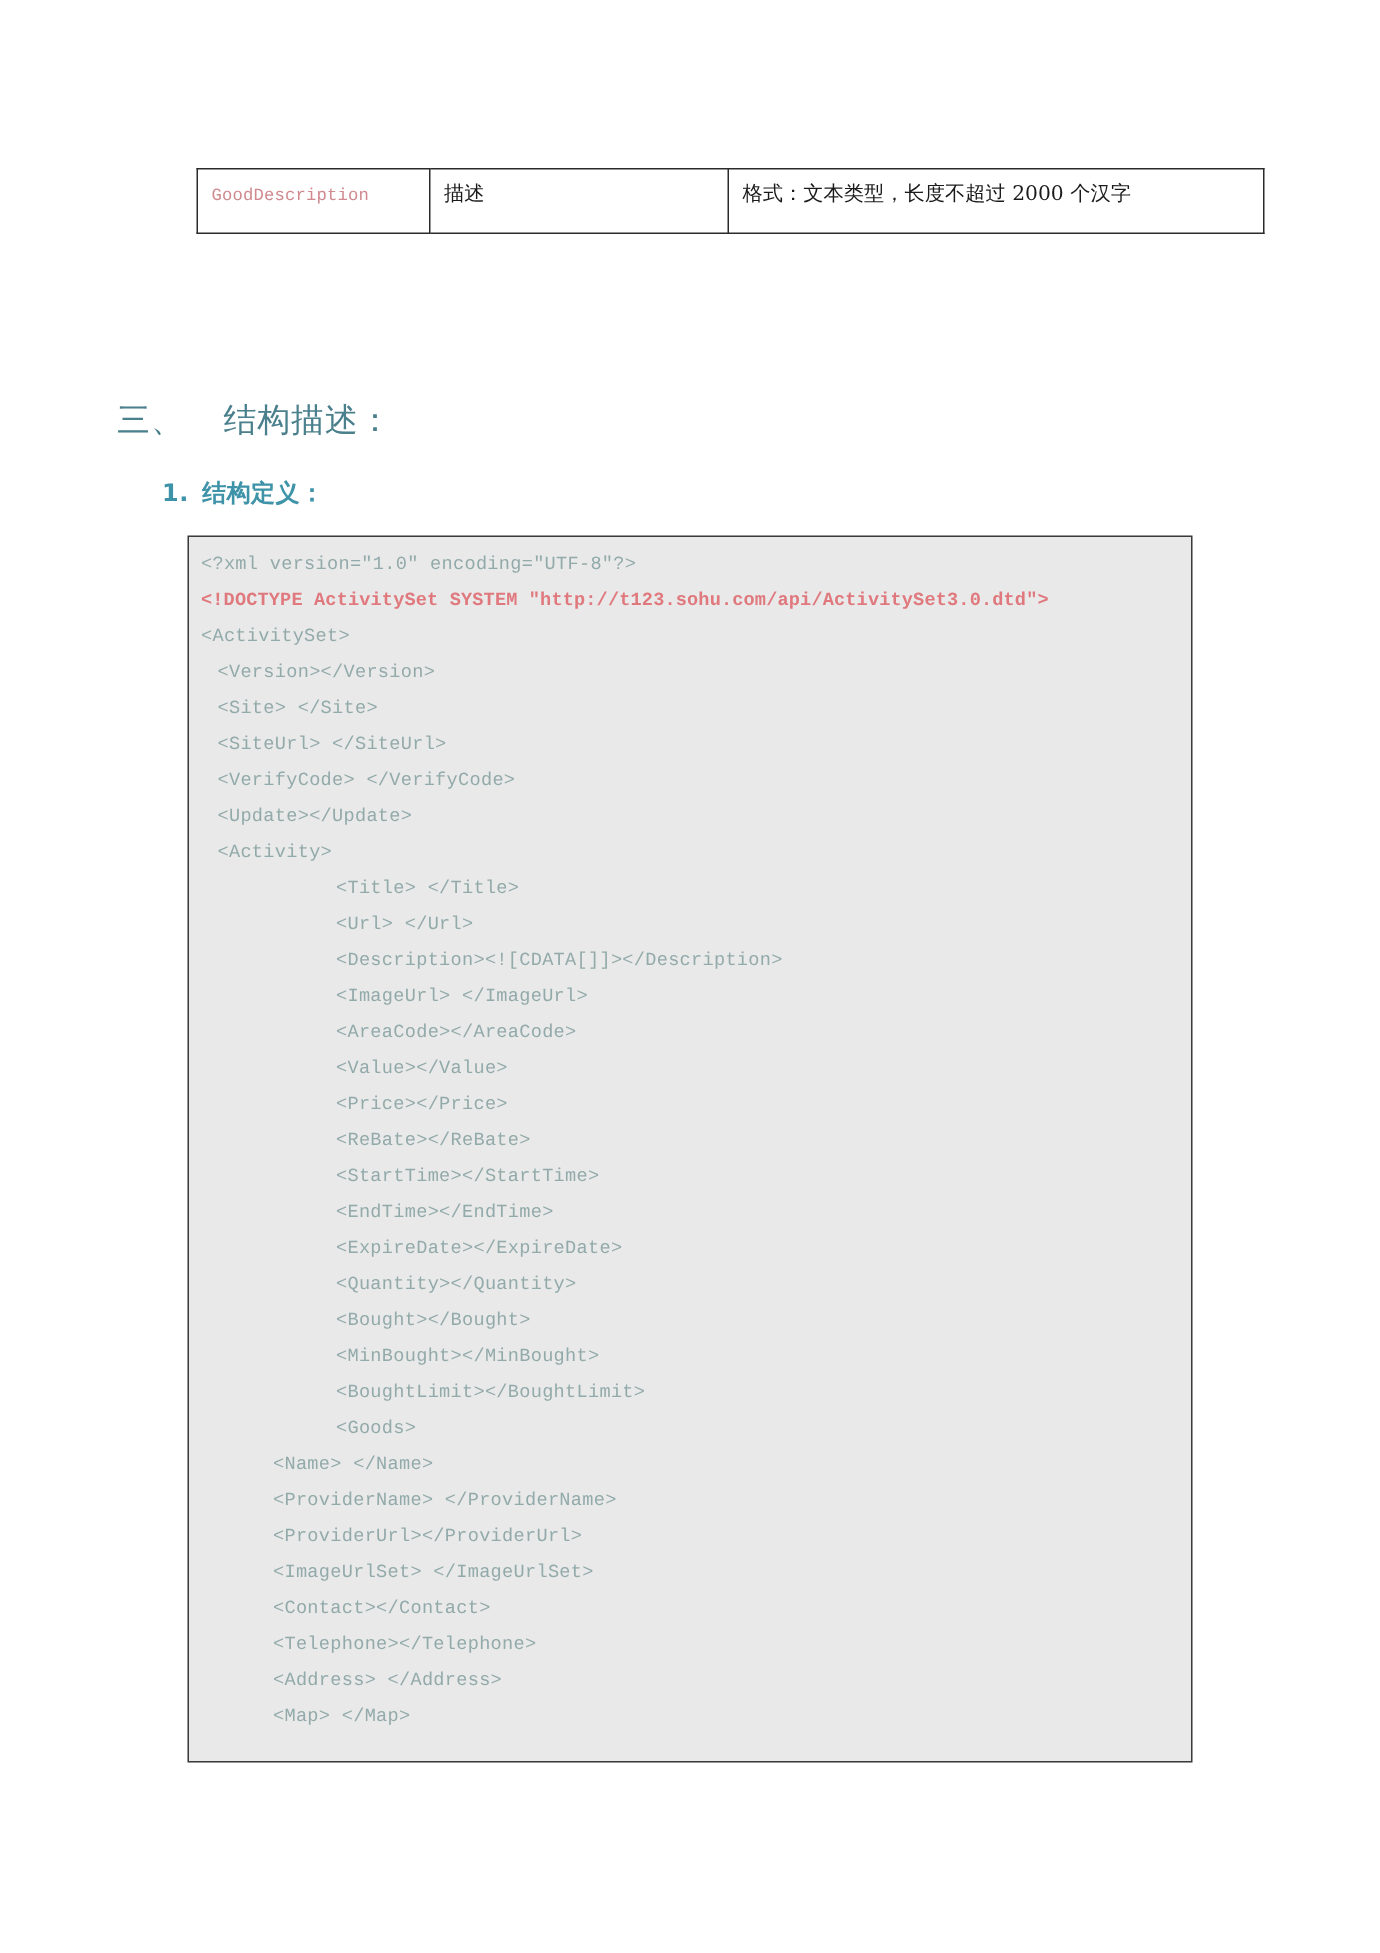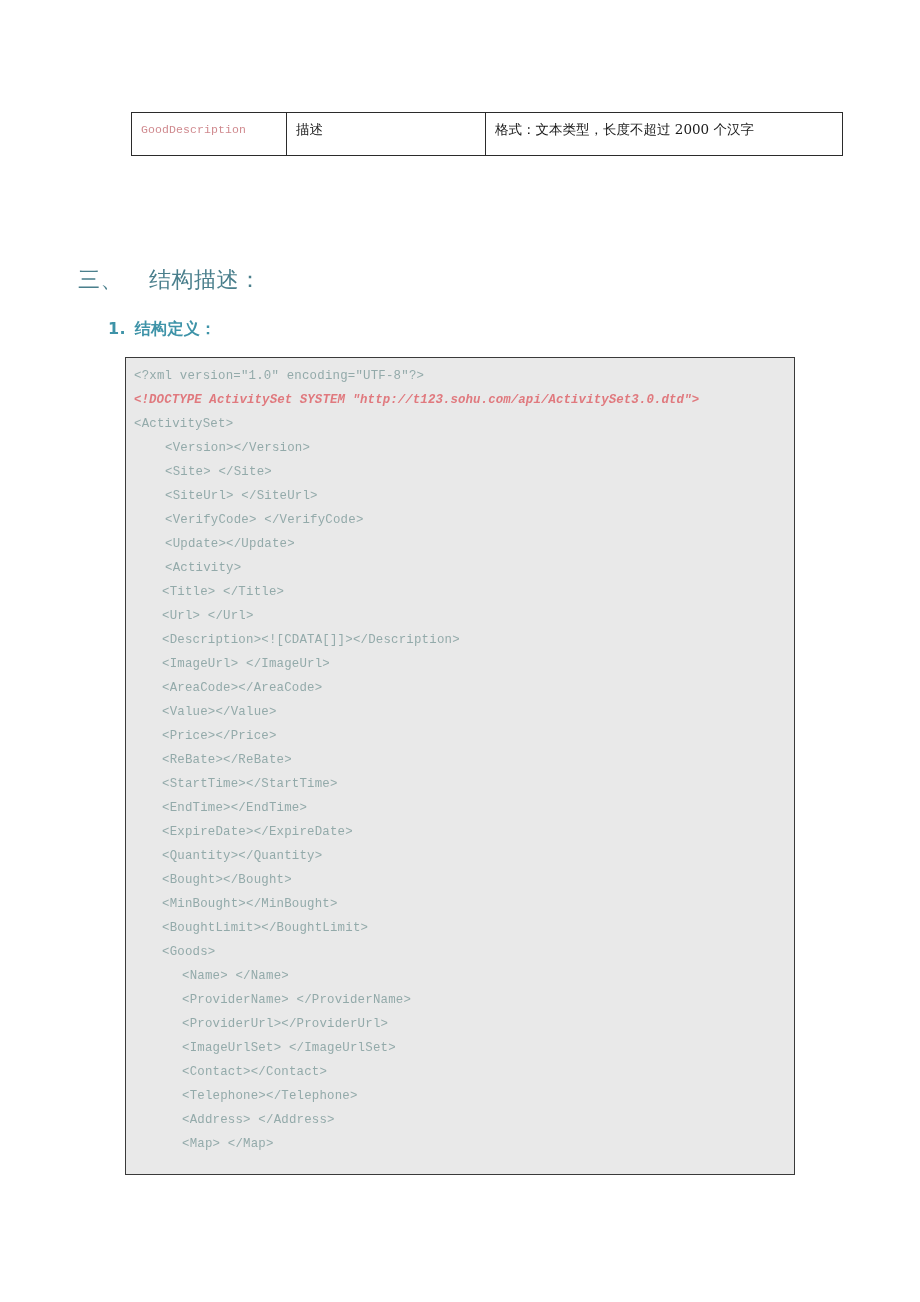--- a/index.html
+++ b/index.html
@@ -94,25 +94,24 @@
     line-height: 24px;
     height: 24px;
     color: #93aaaa;
     white-space: pre;
     letter-spacing: 0.2px;
   }
   .code-line.doctype {
     color: #e0797e;
     font-weight: bold;
     letter-spacing: 0.1px;
-    font-style: italic;
   }
   .ind0 { padding-left: 8px; }
-  .ind1 { padding-left: 39px; }
-  .ind2 { padding-left: 36px; }
+  .ind1 { padding-left: 19px; }
+  .ind2 { padding-left: 98px; }
   .ind3 { padding-left: 56px; }
 </style>
 </head>
 <body>
 
 <table class="spec-table">
   <tbody>
     <tr>
       <td class="col-field">
         <span class="field-code">GoodDescription</span>

